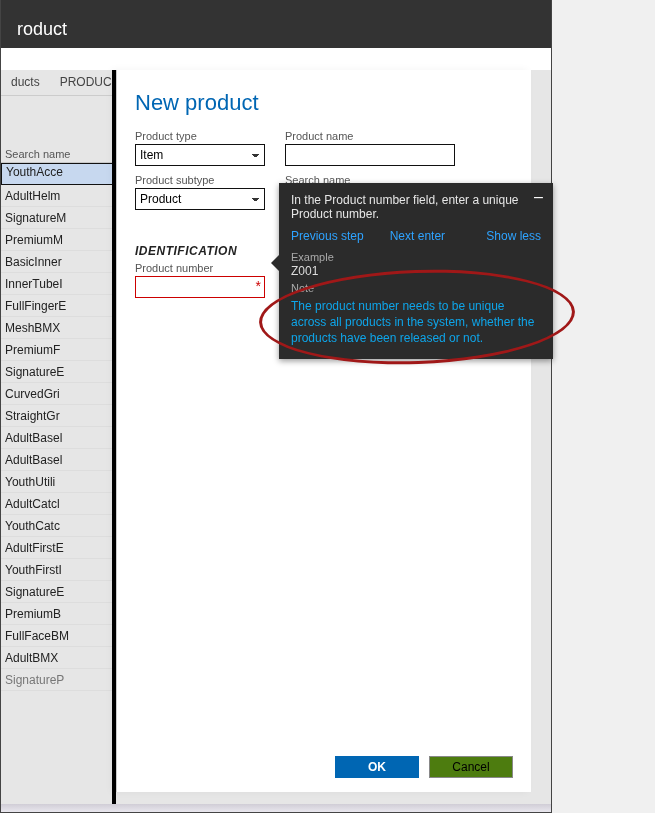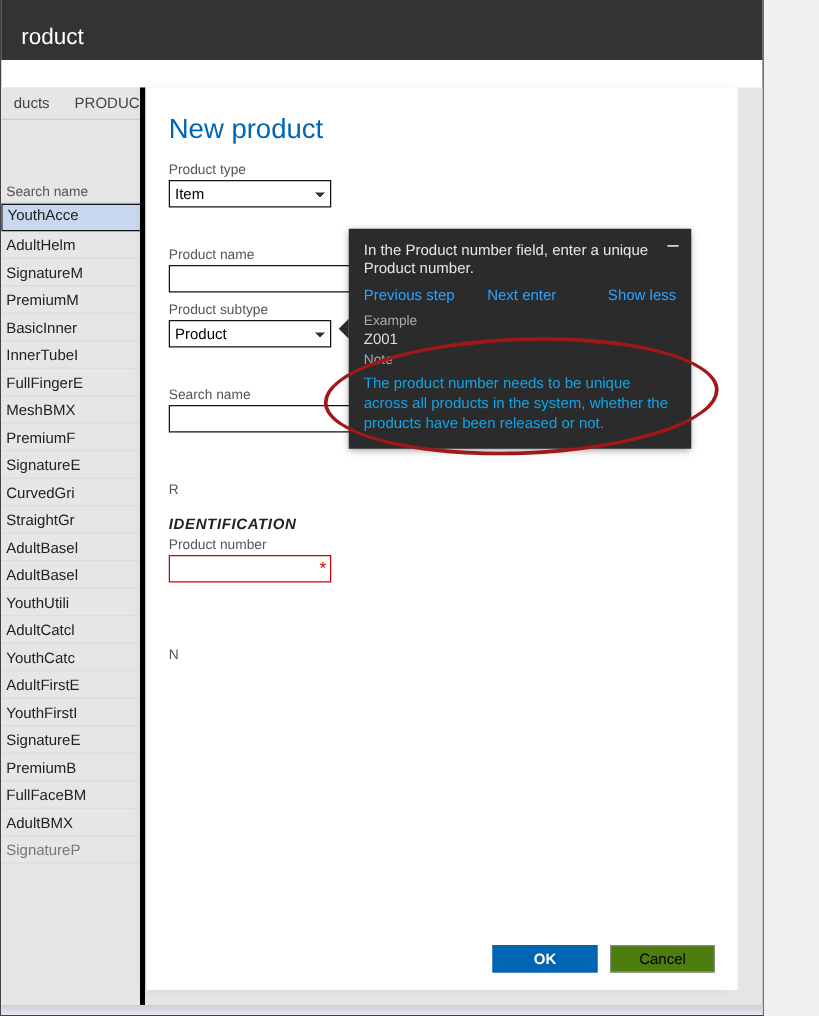--- a/index.html
+++ b/index.html
@@ -5,21 +5,21 @@
   * { box-sizing: border-box; }
   html, body {
     margin: 0; padding: 0;
     font-family: "Segoe UI", Arial, sans-serif;
     font-size: 12px;
     background: #f0f0f0;
     width: 655px; height: 813px;
     overflow: hidden;
   }
   .frame {
-    width: 611px; height: 813px;
+    width: 552px; height: 813px;
     background: #fff;
     position: relative;
     border: 1px solid #444;
     border-top: none;
   }
   .topbar {
     height: 48px;
     background: #333;
     color: #fff;
     display: flex; align-items: flex-end;
@@ -94,21 +94,21 @@
     box-shadow: -4px 0 8px rgba(0,0,0,.05);
     padding: 20px 18px 14px 18px;
     display: flex; flex-direction: column;
   }
   .dlg-title {
     color: #0066b3;
     font-size: 22px;
     font-weight: 400;
     margin-bottom: 14px;
   }
-  .form-row { display: flex; gap: 32px; margin-bottom: 8px; flex-direction: column; }
+  .form-row { display: flex; gap: 20px; margin-bottom: 8px; }
   .field { display: flex; flex-direction: column; }
   .field label { color: #555; font-size: 11px; margin-bottom: 2px; }
   .sel, .inp {
     height: 22px; font-size: 12px;
     border: 1px solid #111; background: #fff;
     padding: 0 4px;
   }
   .sel { width: 130px; appearance: none; background-image: linear-gradient(45deg, transparent 50%, #333 50%), linear-gradient(135deg, #333 50%, transparent 50%); background-position: right 8px top 9px, right 4px top 9px; background-size: 4px 4px,4px 4px; background-repeat: no-repeat; }
   .inp.w170 { width: 170px; }
   .section-head {

